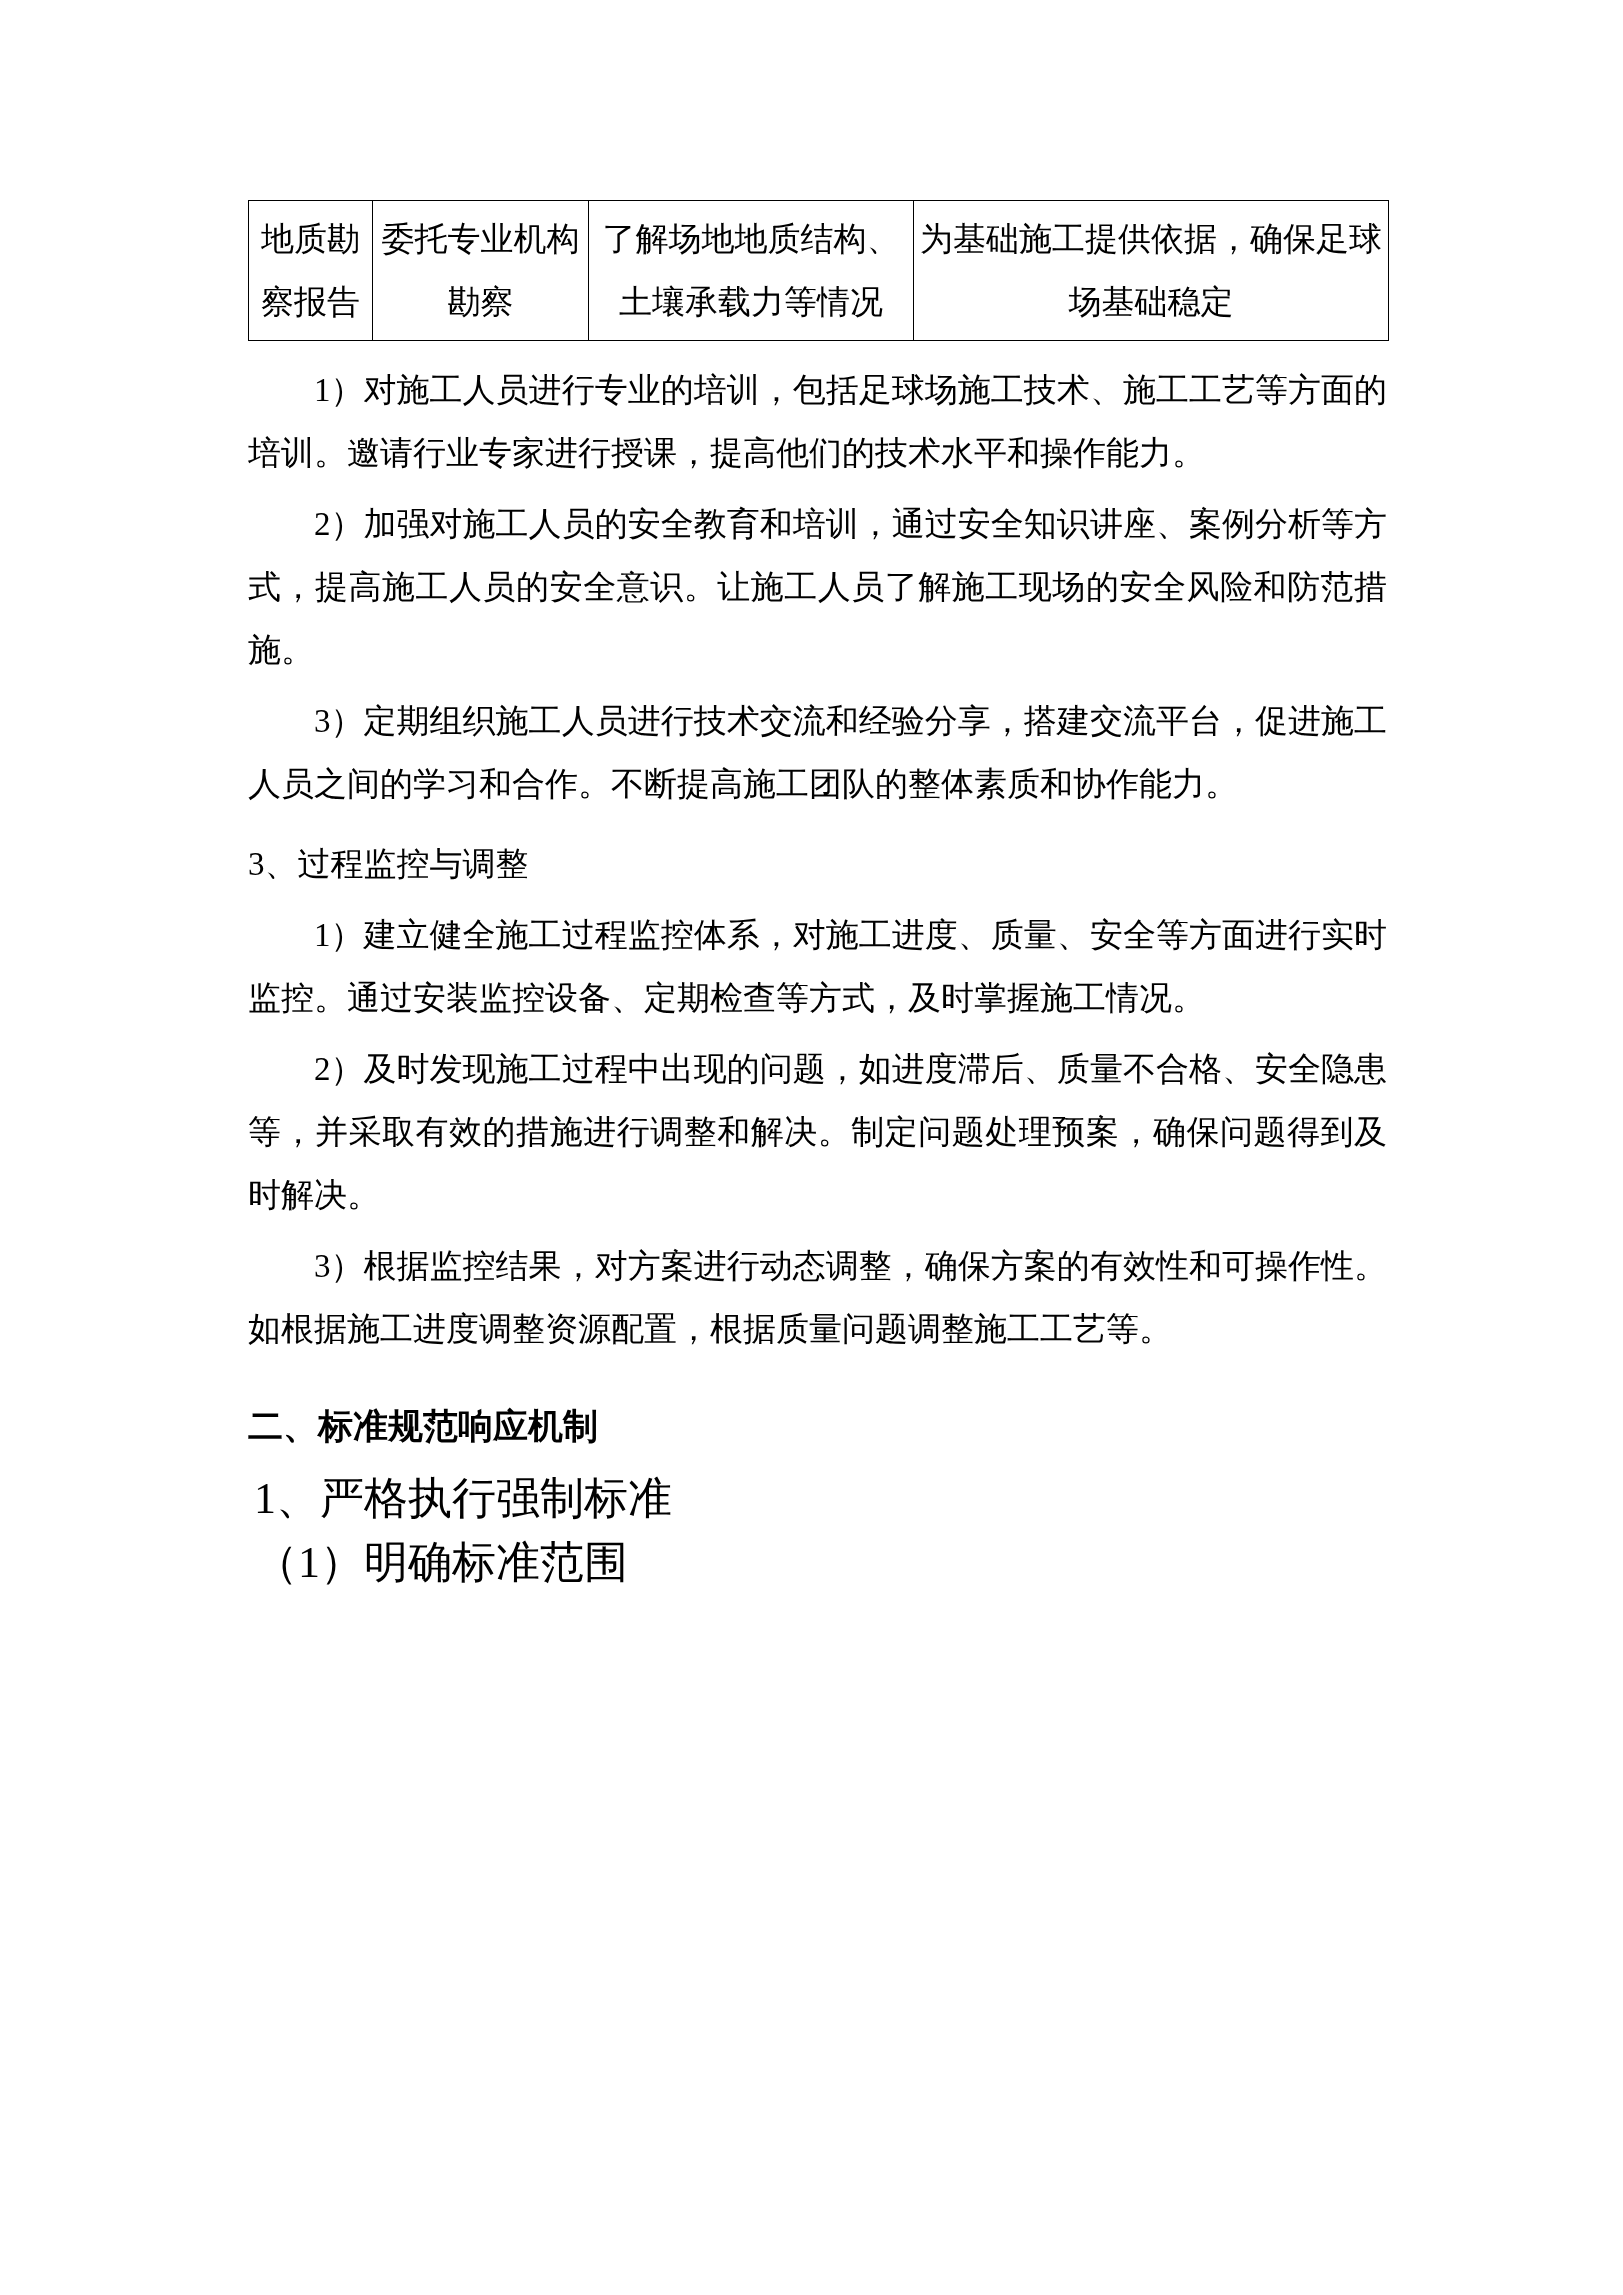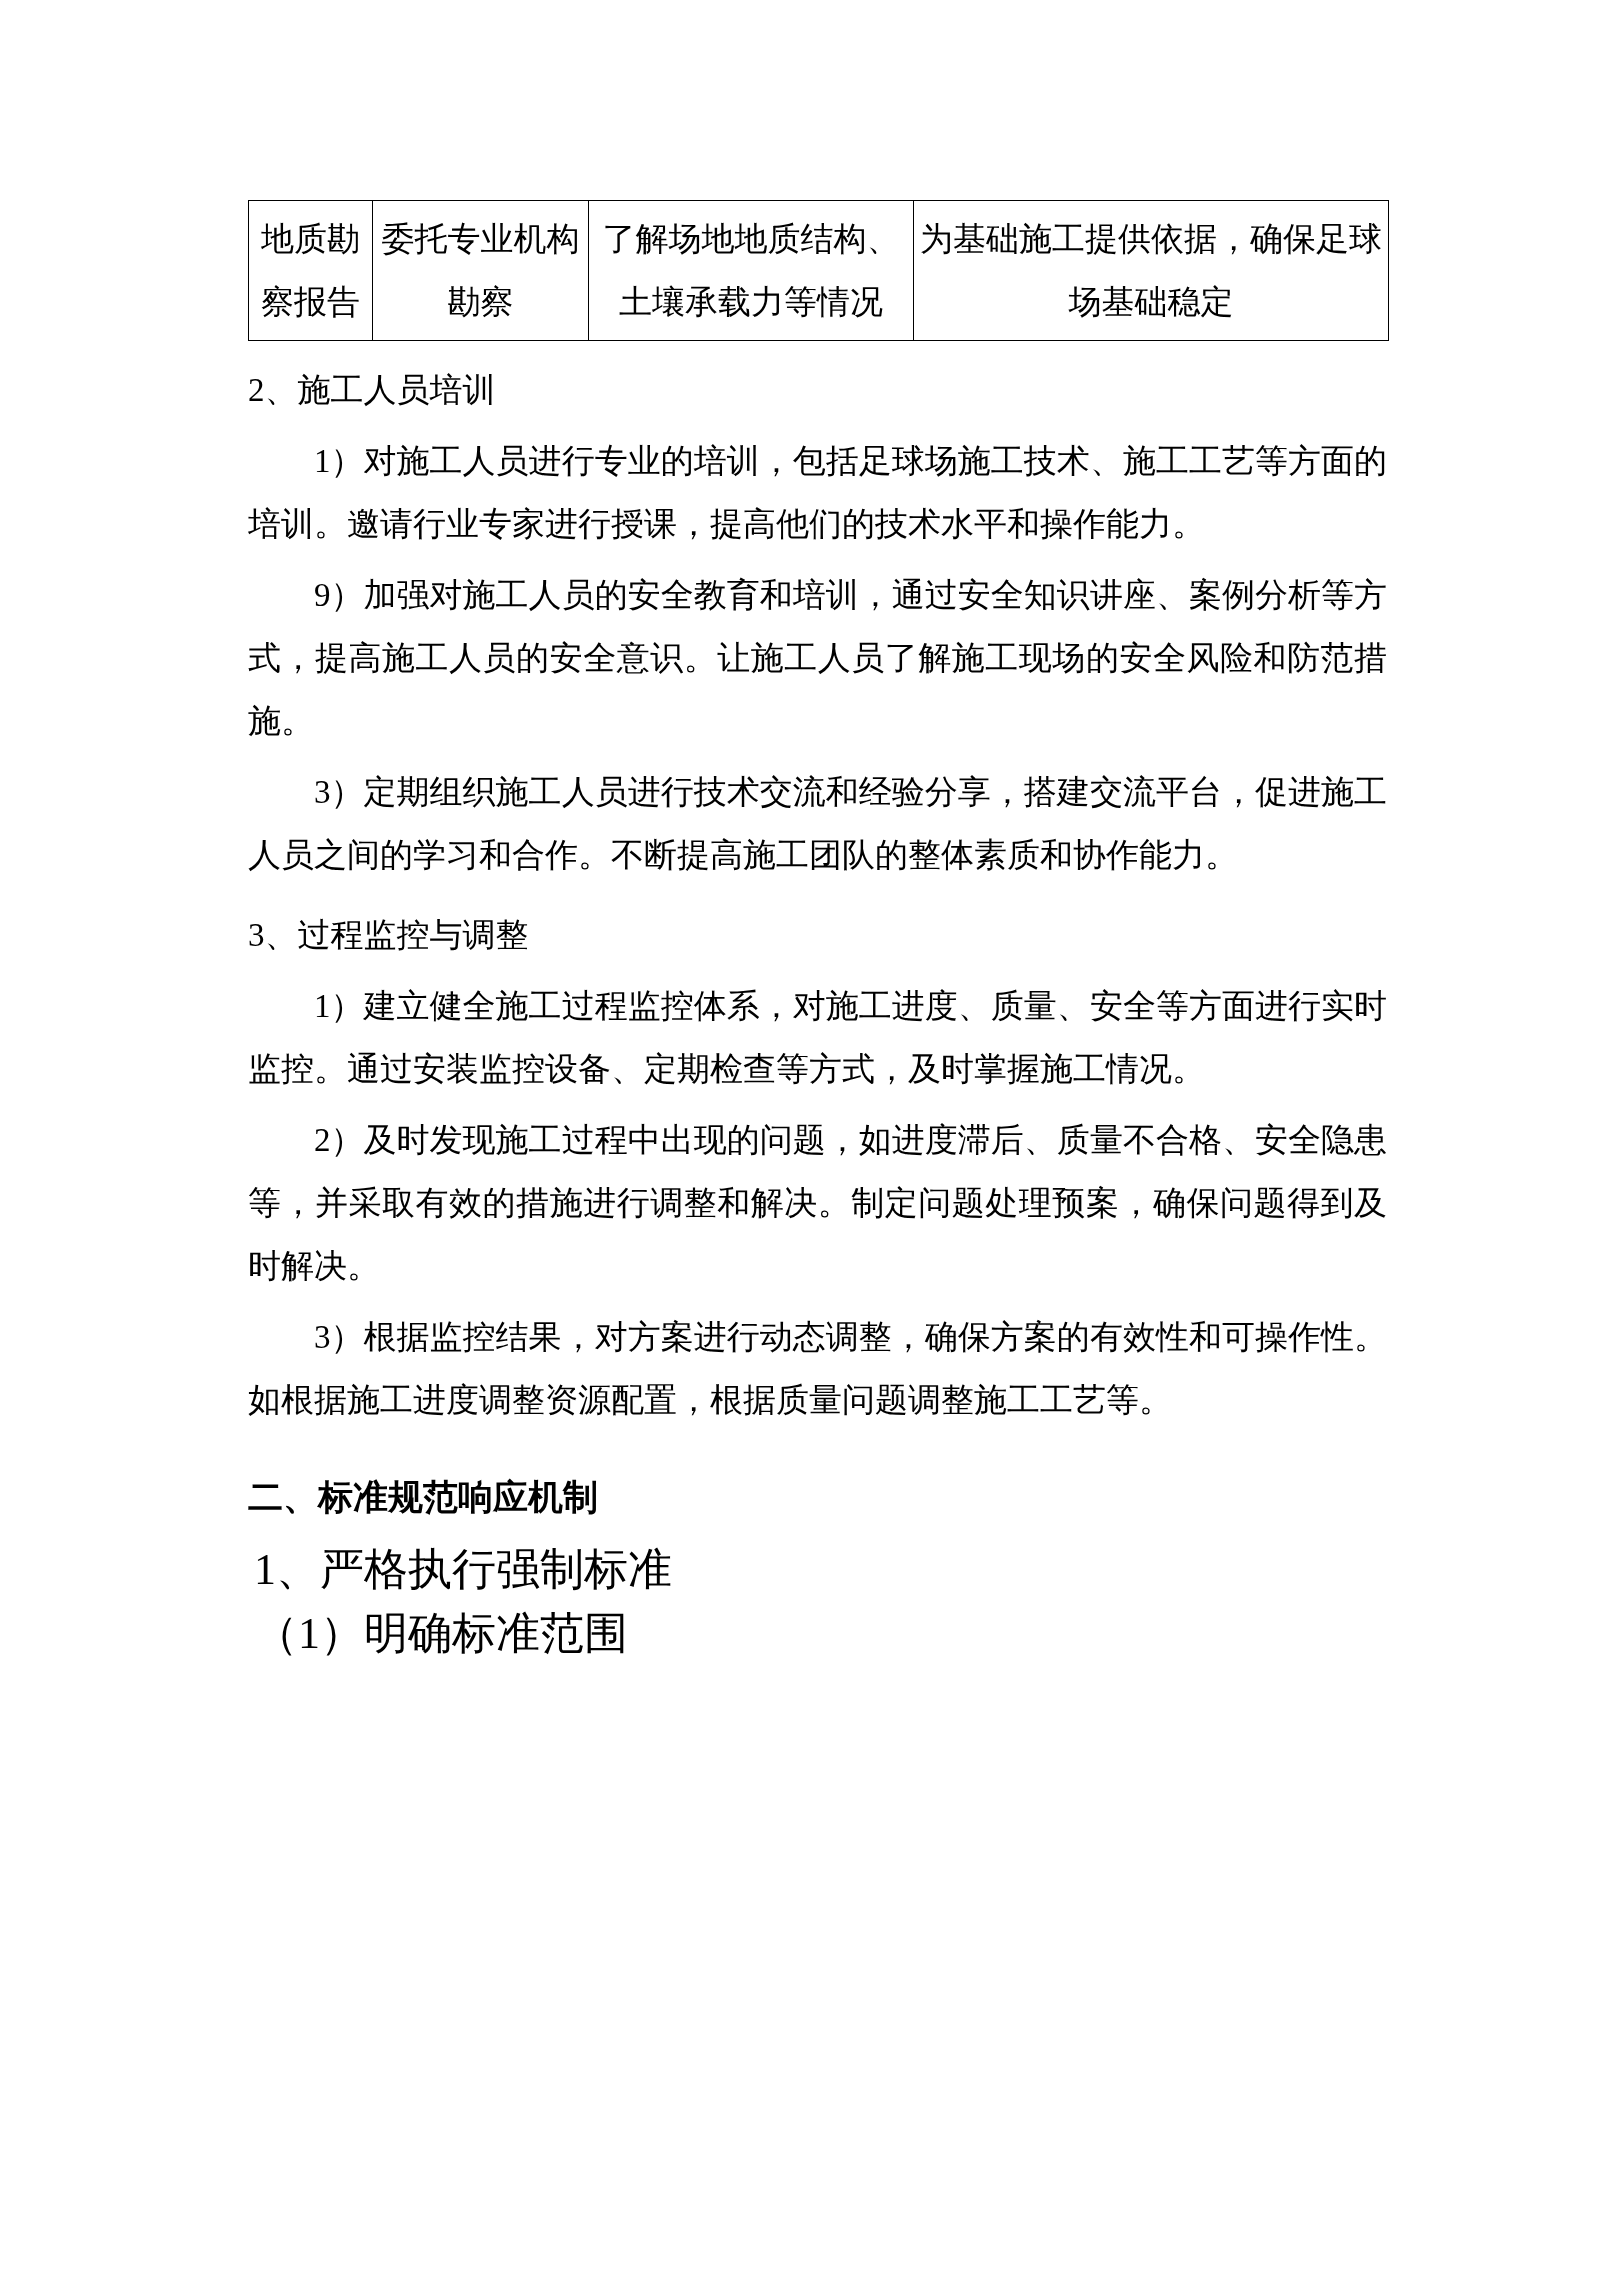--- a/index.html
+++ b/index.html
@@ -87,23 +87,22 @@
     <tbody>
       <tr>
         <td>地质勘察报告</td>
         <td>委托专业机构勘察</td>
         <td>了解场地地质结构、土壤承载力等情况</td>
         <td>为基础施工提供依据，确保足球场基础稳定</td>
       </tr>
     </tbody>
   </table>
 
-  <p class="list-title">2、施工人员培训</p>
   <p class="body-para">1）对施工人员进行专业的培训，包括足球场施工技术、施工工艺等方面的培训。邀请行业专家进行授课，提高他们的技术水平和操作能力。</p>
-  <p class="body-para">9）加强对施工人员的安全教育和培训，通过安全知识讲座、案例分析等方式，提高施工人员的安全意识。让施工人员了解施工现场的安全风险和防范措施。</p>
+  <p class="body-para">2）加强对施工人员的安全教育和培训，通过安全知识讲座、案例分析等方式，提高施工人员的安全意识。让施工人员了解施工现场的安全风险和防范措施。</p>
   <p class="body-para">3）定期组织施工人员进行技术交流和经验分享，搭建交流平台，促进施工人员之间的学习和合作。不断提高施工团队的整体素质和协作能力。</p>
 
   <p class="list-title">3、过程监控与调整</p>
   <p class="body-para">1）建立健全施工过程监控体系，对施工进度、质量、安全等方面进行实时监控。通过安装监控设备、定期检查等方式，及时掌握施工情况。</p>
   <p class="body-para">2）及时发现施工过程中出现的问题，如进度滞后、质量不合格、安全隐患等，并采取有效的措施进行调整和解决。制定问题处理预案，确保问题得到及时解决。</p>
   <p class="body-para">3）根据监控结果，对方案进行动态调整，确保方案的有效性和可操作性。如根据施工进度调整资源配置，根据质量问题调整施工工艺等。</p>
 
   <p class="h2">二、标准规范响应机制</p>
   <p class="h4">1、严格执行强制标准</p>
   <p class="h5">（1）明确标准范围</p>

